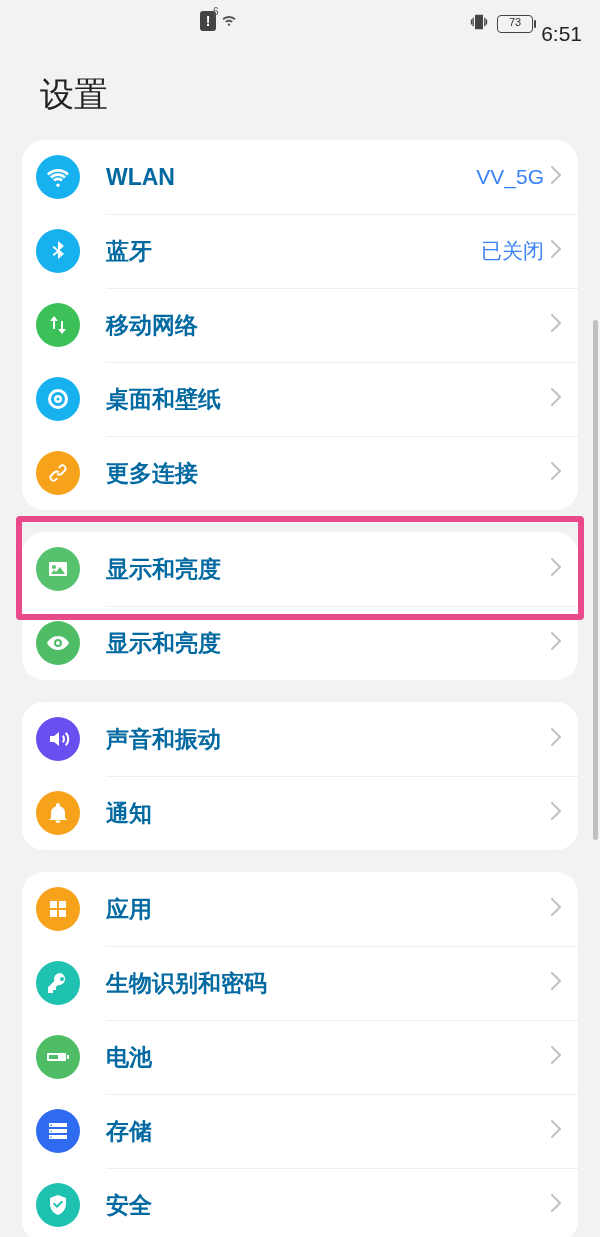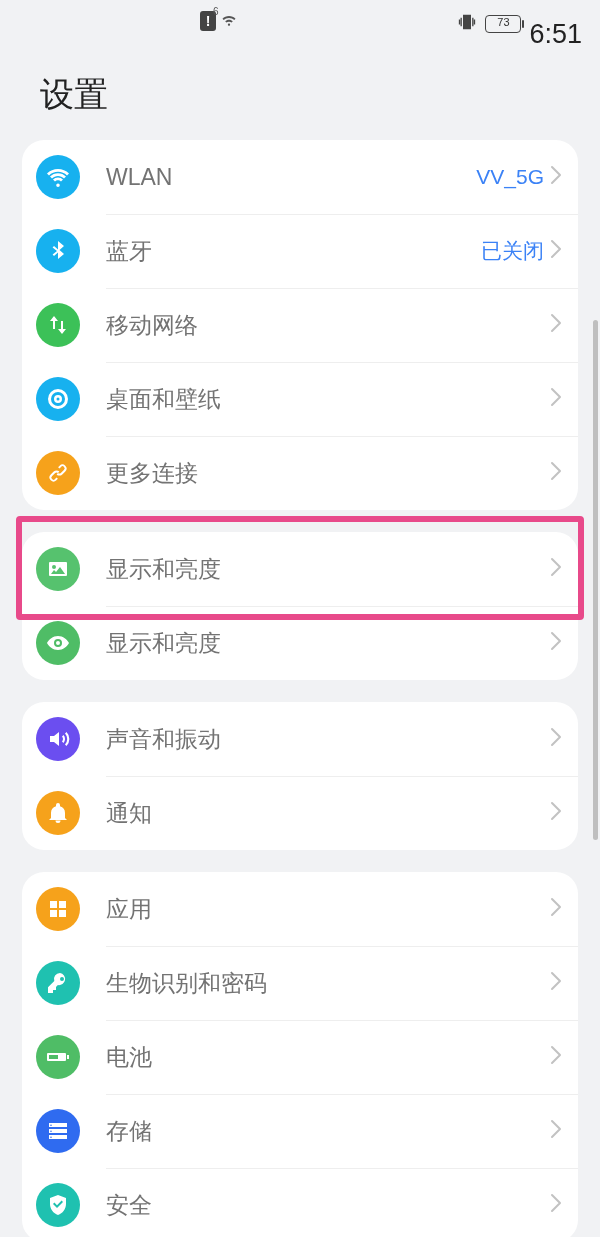--- a/index.html
+++ b/index.html
@@ -36,40 +36,40 @@
   }
   .wifi-ind { font-size:16px;color:#555;position:relative; }
   .wifi-ind sup{font-size:10px;position:absolute;left:-7px;top:-4px;}
   .status-right { display:flex;align-items:center;gap:8px; }
   .vib-icon{font-size:16px;color:#444;}
   .battery{
     display:inline-flex;align-items:flex-start;
     border:1.5px solid #444;border-radius:4px;width:36px;height:18px;position:relative;font-size:11px;justify-content:center;
   }
   .battery::after{content:"";position:absolute;right:-4px;top:4px;width:2.5px;height:8px;background:#444;border-radius:1px;}
-  .clock{font-size:27px;color:#222;margin-top:20px;}
+  .clock{font-size:21px;color:#222;margin-top:20px;}
   
   .page-title{
     font-size:34px;font-weight:400;color:#222;padding:24px 0 22px 40px;
   }
   
   .group{
     background:#fff;border-radius:22px;margin:0 22px 22px 22px;overflow:hidden;
   }
   .row{
     display:flex;align-items:center;height:74px;padding:0 16px 0 14px;cursor:pointer;position:relative;
   }
   .row + .row::before{
     content:"";position:absolute;left:84px;right:0;top:0;height:1px;background:#eee;
   }
   .icon-circle{
     width:44px;height:44px;border-radius:50%;display:flex;align-items:center;justify-content:center;margin-right:26px;flex:0 0 44px;
   }
   .icon-circle svg{width:24px;height:24px;}
-  .row-label{font-size:23px;color:#737373;flex:1;}
+  .row-label{font-size:23px;color:#0369a1;flex:1;font-weight:bold;}
   .row-value{font-size:21px;color:#3b82f6;margin-right:6px;}
   .chevron{color:#c2c2c2;}
   .chevron svg{width:12px;height:20px;}
   
   .highlight{
     position:absolute;
     border:6px solid #e84a8a;
     border-radius:4px;
     pointer-events:none;
   }

